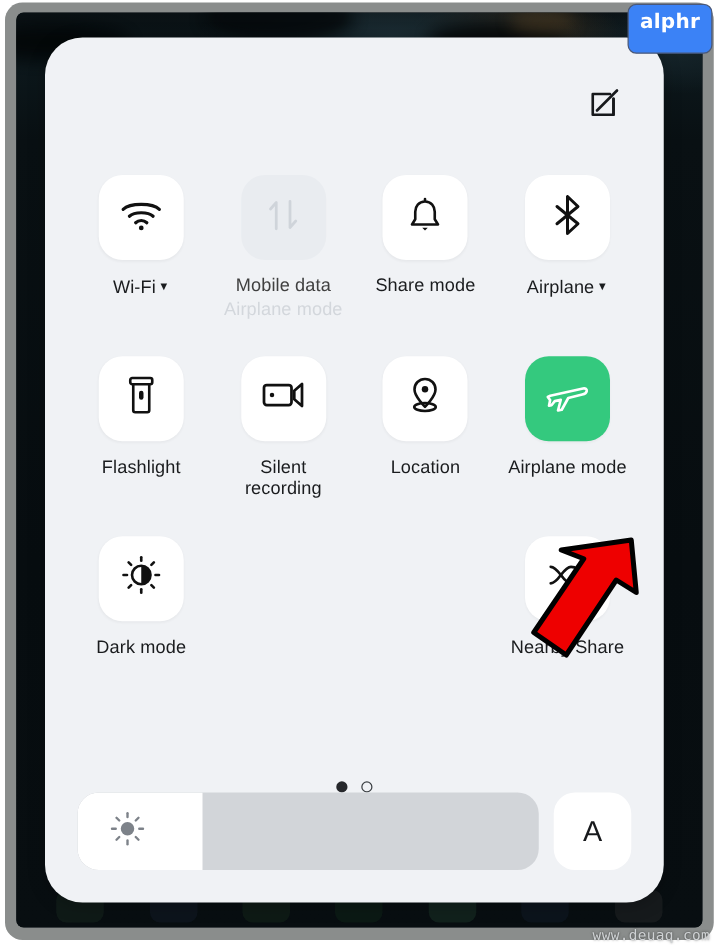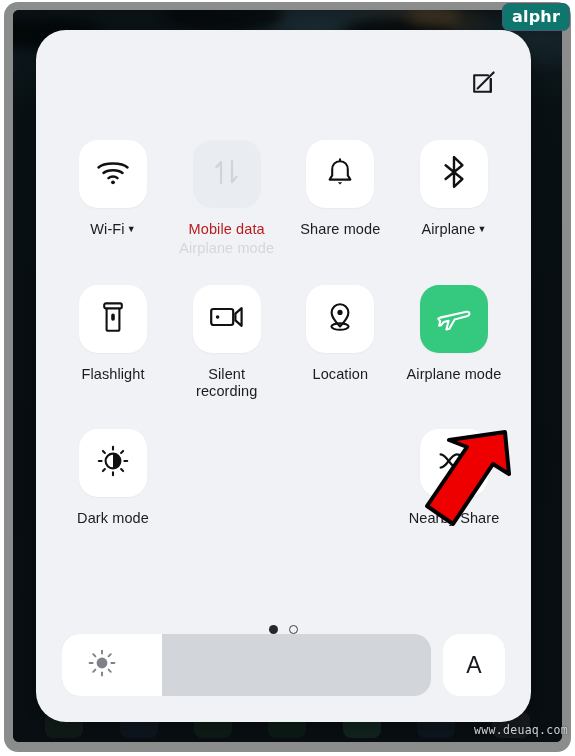--- a/index.html
+++ b/index.html
@@ -142,21 +142,21 @@
   .tile-label {
     margin-top: 13px;
     font-size: 14.5px;
     line-height: 17.5px;
     color: #1a1c1e;
     text-align: center;
     letter-spacing: .1px;
     max-width: 105px;
   }
   .tile-label.dim {
-    color: #b91c1c;
+    color: #404040;
   }
   .tile-sublabel {
     font-size: 14.5px;
     line-height: 18px;
     color: #d3d7dc;
     text-align: center;
     letter-spacing: .1px;
     white-space: nowrap;
   }
   .caret {
@@ -238,35 +238,35 @@
     width: 104px;
     height: 104px;
     pointer-events: none;
   }
 
   
   #alphr-logo {
     position: absolute;
     right: 5px;
     top: 3px;
-    background: #0f766e;
+    background: #3b82f6;
     border: 1.5px solid #4a5878;
     border-radius: 7px;
-    padding: 3px 9px 4px 9px;
+    padding: 3px 9px 16px 9px;
     color: #ffffff;
     font-size: 16px;
     font-weight: bold;
     letter-spacing: .2px;
     font-family: "DejaVu Sans", sans-serif;
     z-index: 30;
   }
   #site-watermark {
     position: absolute;
     right: 7px;
-    bottom: 19px;
+    bottom: 1px;
     color: #cfd2d4;
     font-size: 11.5px;
     letter-spacing: .3px;
     font-family: "DejaVu Sans Mono", monospace;
     z-index: 30;
     text-shadow: 0 0 2px rgba(0,0,0,.6);
   }
 </style>
 </head>
 <body>

